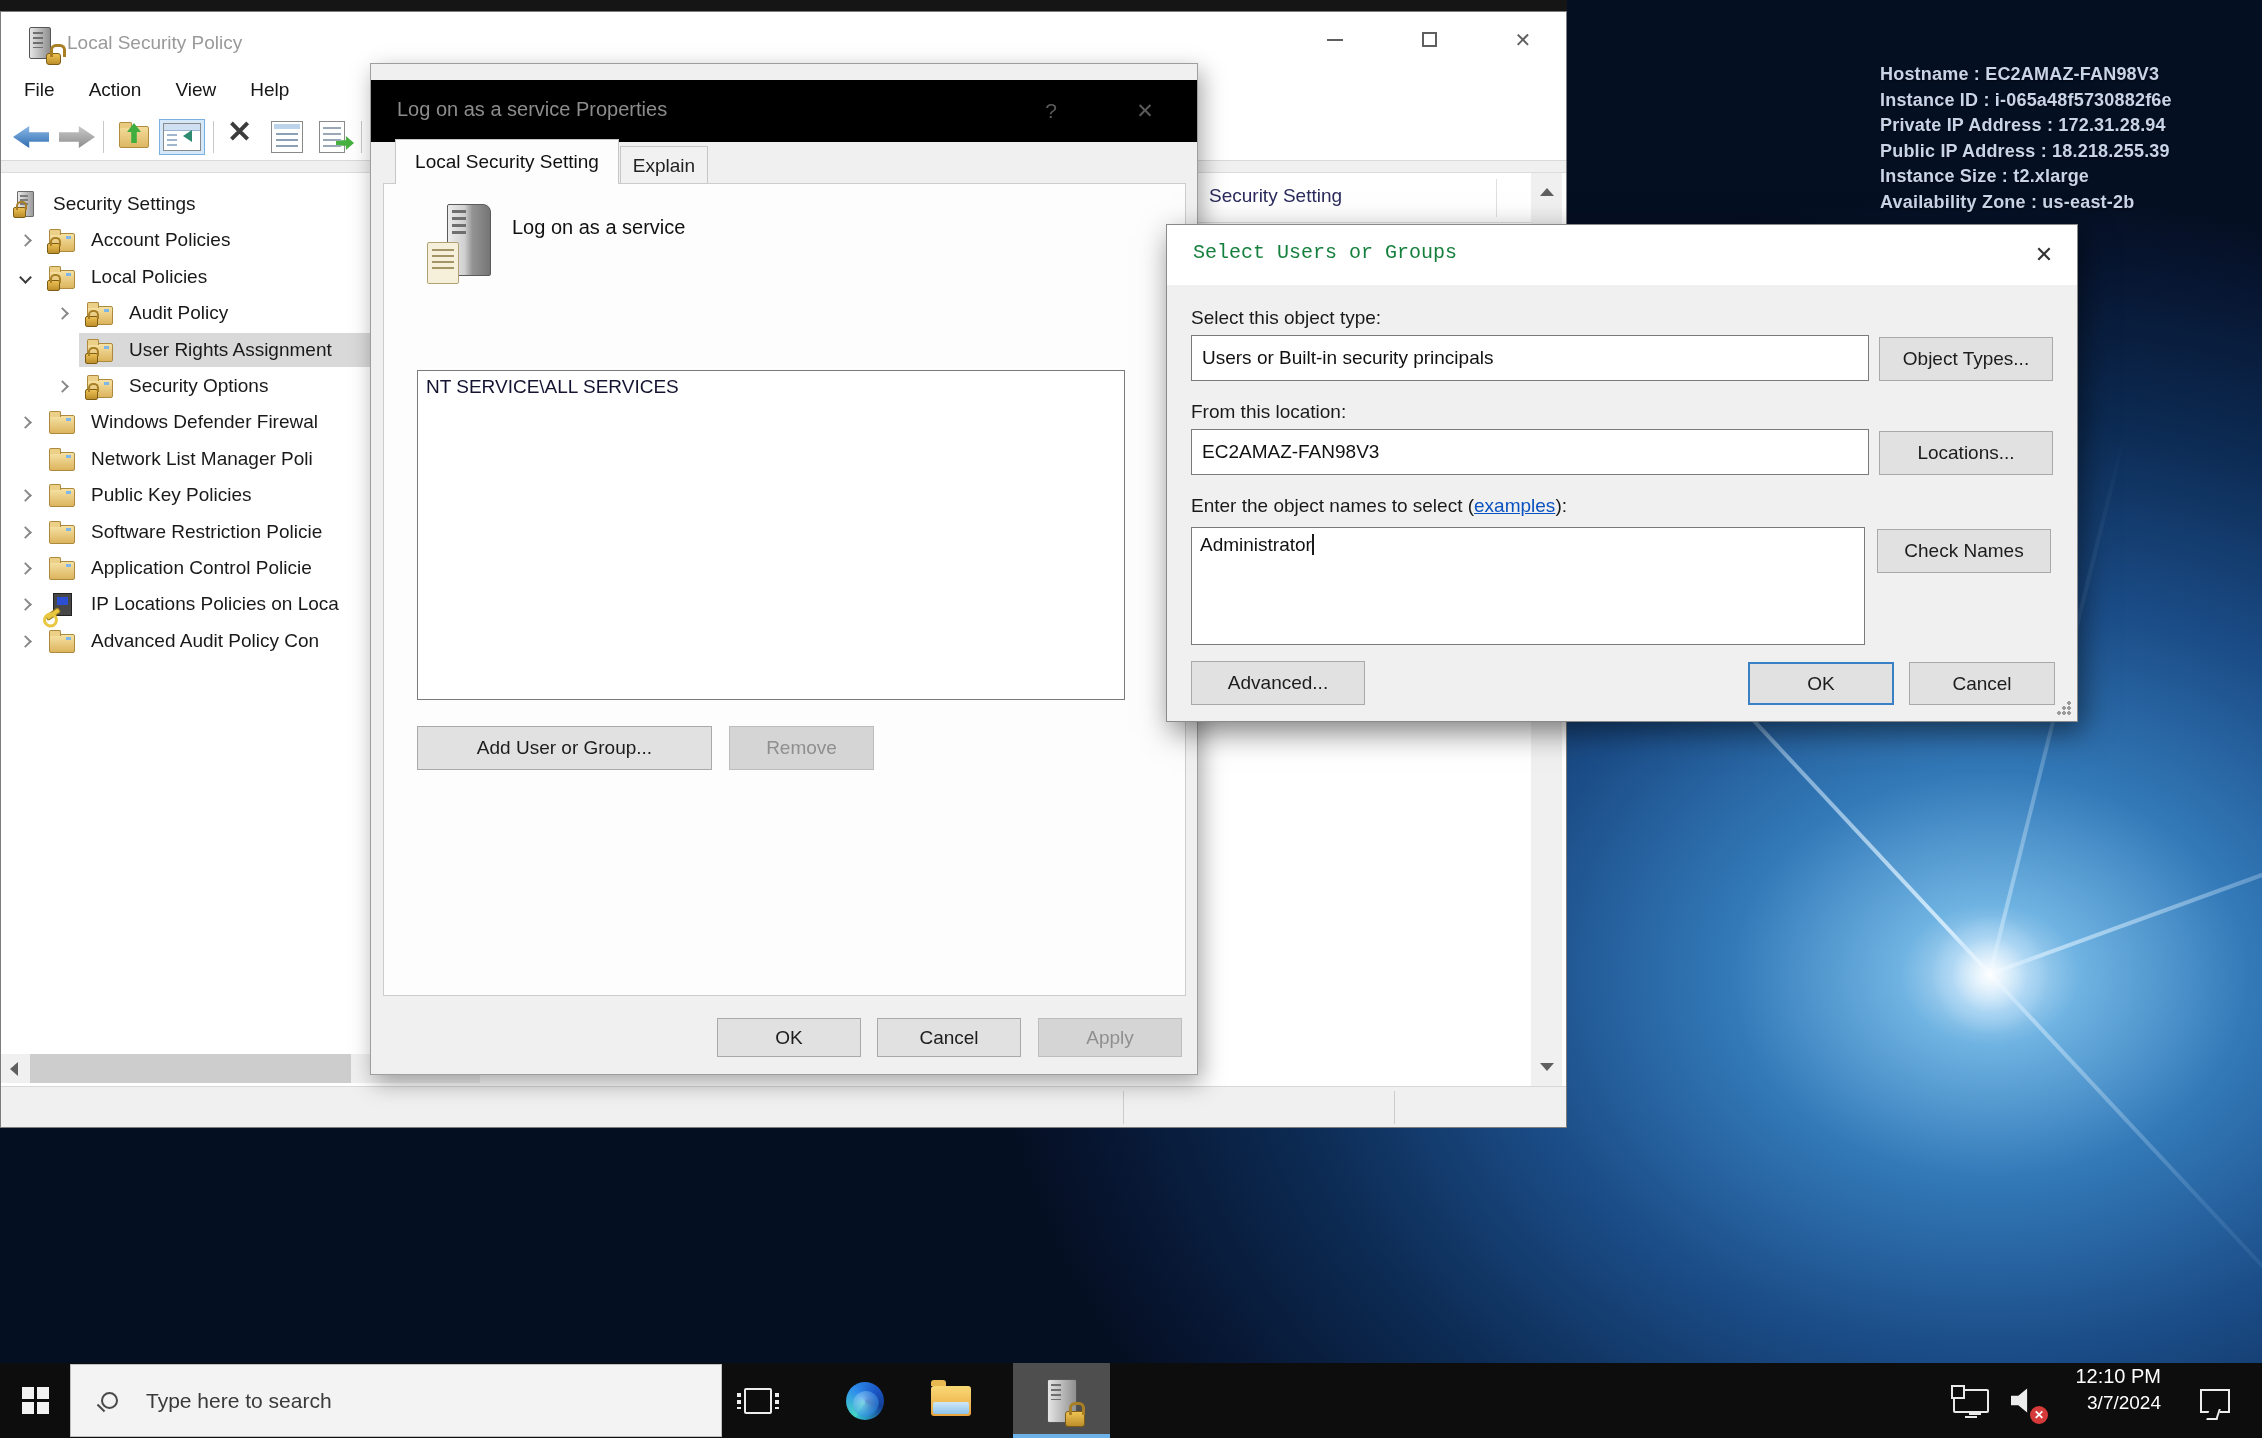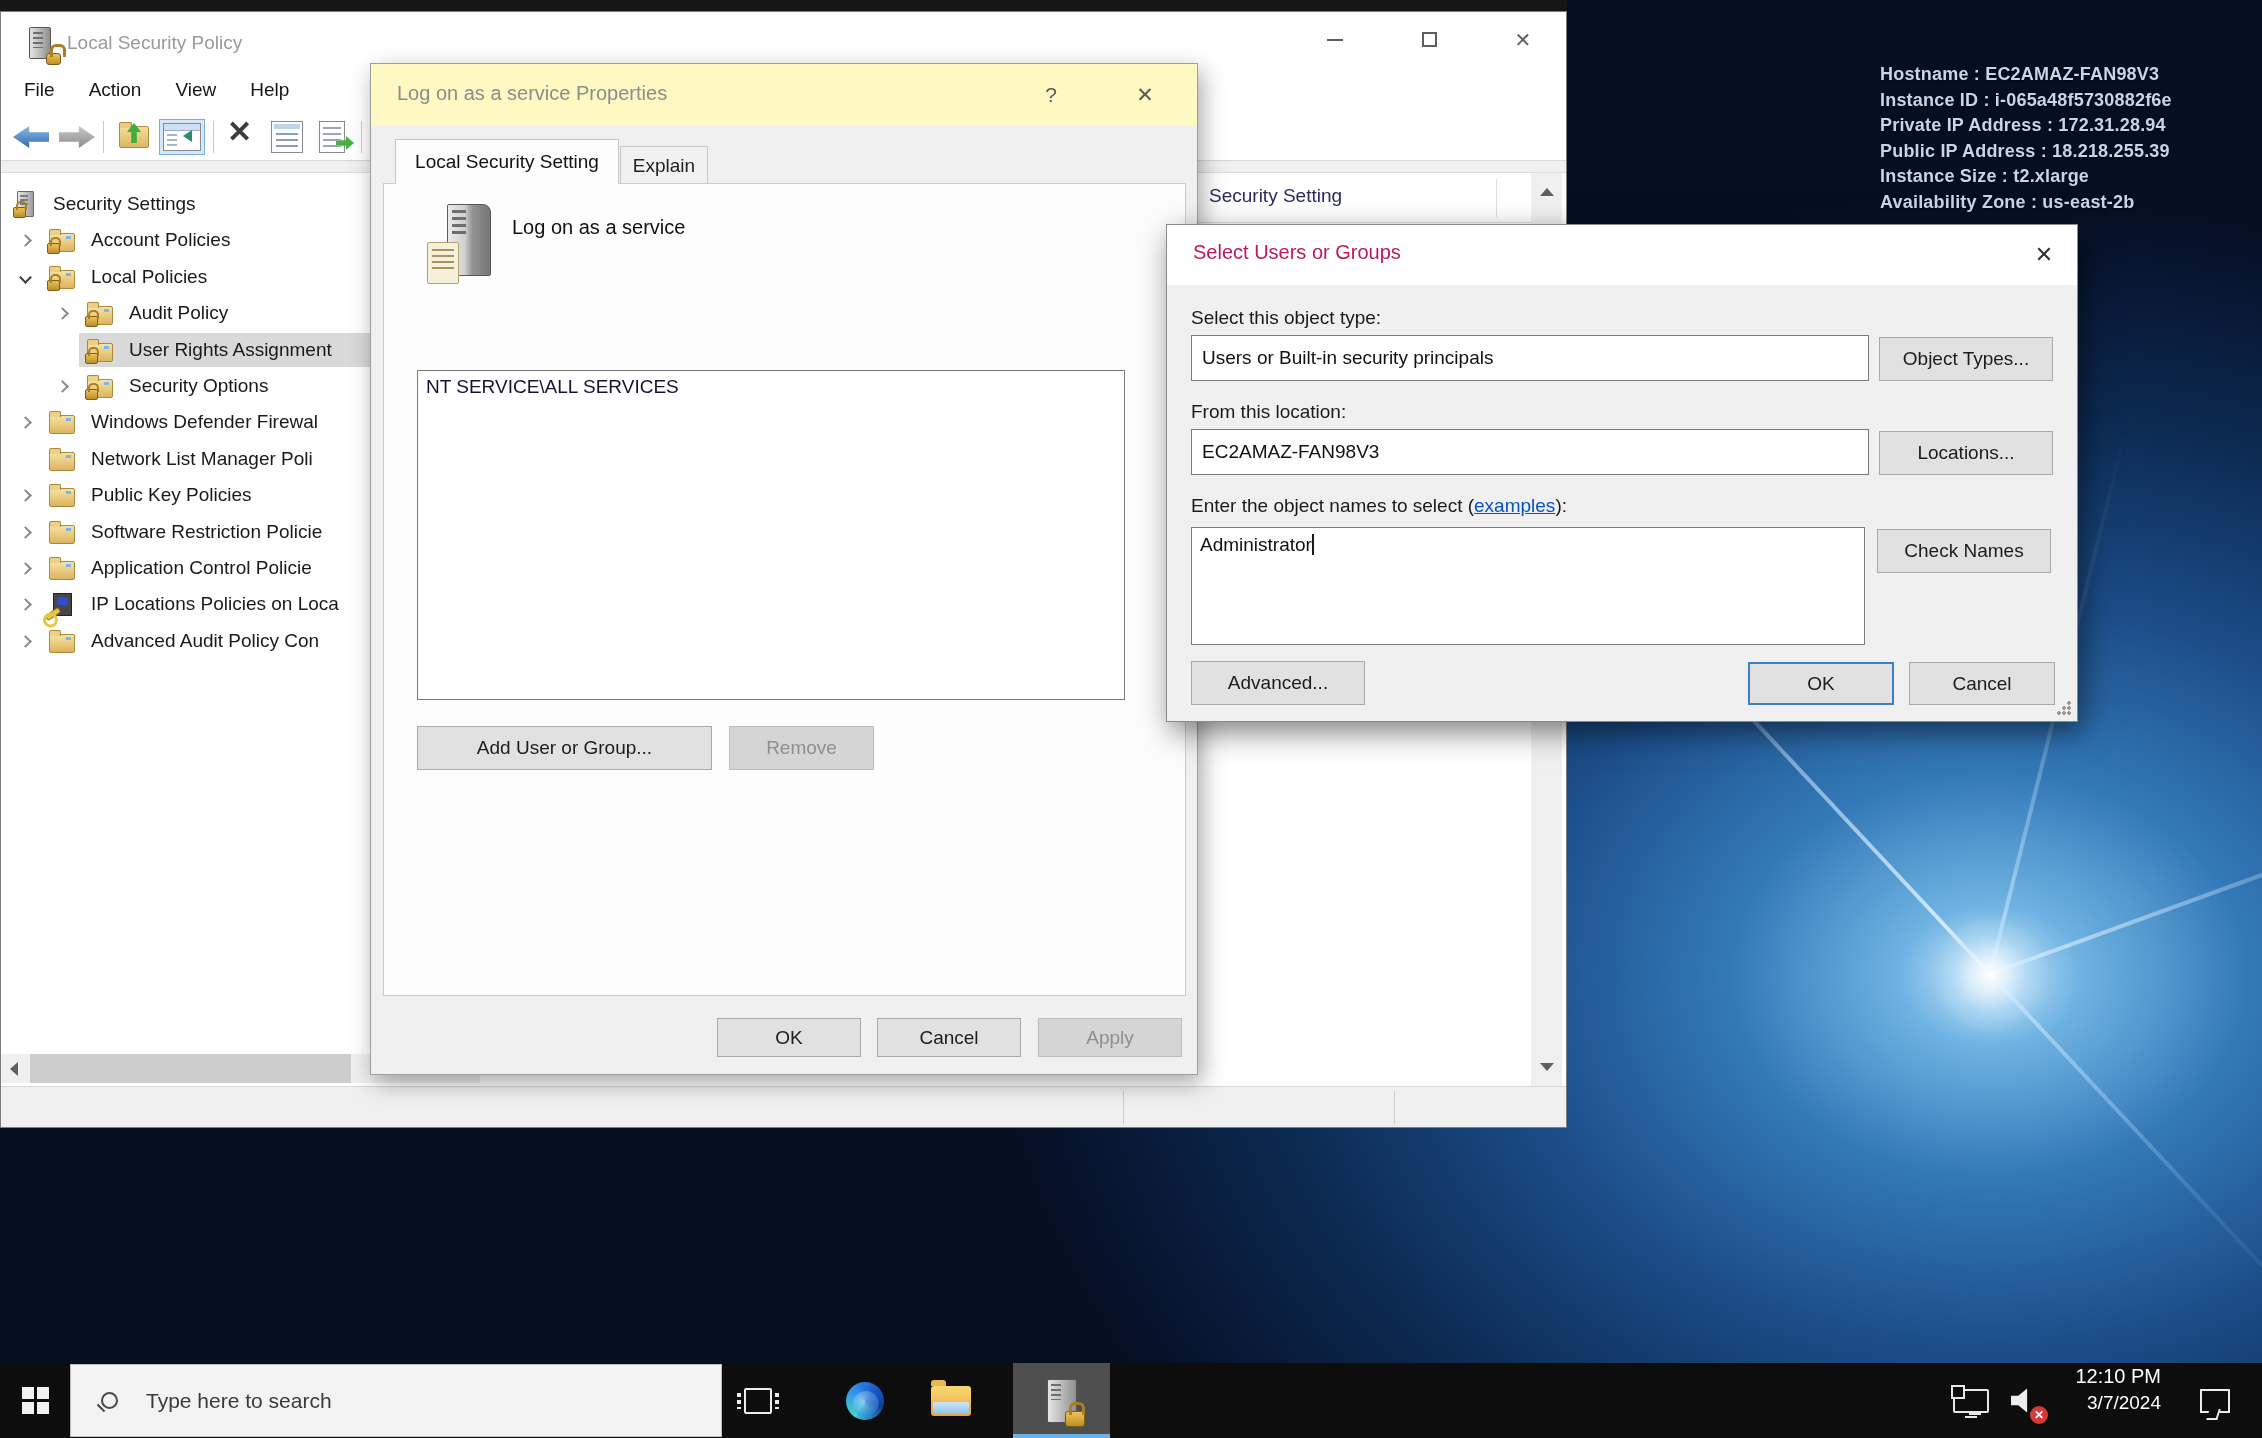--- a/index.html
+++ b/index.html
@@ -131,21 +131,21 @@
   #hs-left { position:absolute; left:0; top:0; width:26px; height:29px; display:flex; align-items:center; justify-content:center; }
   .tri-left { width:0; height:0; border-top:7px solid transparent; border-bottom:7px solid transparent; border-right:8px solid #5f5f5f; }
   #hs-thumb { position:absolute; left:29px; top:0; width:321px; height:29px; background:#cdcdcd; }
 
   #statusbar { position:absolute; left:0; top:1074px; width:1565px; height:41px; background:#f0f0f0; border-top:1px solid #d8d8d8; }
   .st-sep { position:absolute; top:4px; width:1px; height:33px; background:#cccccc; }
 
   
   #props-dialog { position:absolute; left:370px; top:63px; width:828px; height:1012px; background:#f0f0f0;
     border:1px solid #9e9e9e; box-shadow:4px 8px 22px rgba(0,0,0,.35); }
-  #pd-titlebar { position:absolute; left:0; top:0; width:100%; height:62px; background:#fef9c3; }
+  #pd-titlebar { position:absolute; left:0; top:16px; width:100%; height:62px; background:#000000; }
   #pd-title { position:absolute; left:26px; top:18px; font-size:20px; color:#8c8c8c; }
   .pd-tbtn { position:absolute; top:10px; width:44px; height:42px; display:flex; align-items:center; justify-content:center;
     color:#5a5a5a; font-size:21px; }
   #pd-help { left:658px; } #pd-close { left:752px; }
   #pd-tab-active { position:absolute; left:24px; top:75px; width:224px; height:45px; background:#fdfdfd;
     border:1px solid #c6c6c6; border-bottom:none; z-index:2;
     display:flex; align-items:center; justify-content:center; font-size:19px; color:#111; }
   #pd-tab-inactive { position:absolute; left:249px; top:82px; width:88px; height:38px; background:#f1f1f1;
     border:1px solid #c6c6c6; border-bottom:none; display:flex; align-items:center; justify-content:center;
     font-size:19px; color:#222; }
@@ -169,21 +169,21 @@
   #pd-add { left:33px; top:542px; width:295px; height:44px; }
   #pd-remove { left:345px; top:542px; width:145px; height:44px; }
   #pd-ok { left:346px; top:954px; width:144px; height:39px; }
   #pd-cancel { left:506px; top:954px; width:144px; height:39px; }
   #pd-apply { left:667px; top:954px; width:144px; height:39px; }
 
   
   #select-dialog { position:absolute; left:1166px; top:224px; width:912px; height:498px; background:#f0f0f0;
     border:1px solid #8a8a8a; box-shadow:5px 10px 28px rgba(0,0,0,.5); }
   #sd-titlebar { position:absolute; left:0; top:0; width:100%; height:60px; background:#fff; }
-  #sd-title { position:absolute; left:26px; top:16px; font-size:20px; color:#be185d; }
+  #sd-title { position:absolute; left:26px; top:16px; font-size:20px; color:#15803d;font-family:Liberation Mono, monospace; }
   #sd-close { position:absolute; left:852px; top:8px; width:50px; height:44px; display:flex; align-items:center;
     justify-content:center; font-size:22px; color:#333; }
   #sd-objtype-lbl { left:24px; top:82px; }
   #sd-objtype { left:24px; top:110px; width:678px; height:46px; }
   #sd-objtypes-btn { left:712px; top:112px; width:174px; height:44px; }
   #sd-loc-lbl { left:24px; top:176px; }
   #sd-loc { left:24px; top:204px; width:678px; height:46px; }
   #sd-locations-btn { left:712px; top:206px; width:174px; height:44px; }
   #sd-names-lbl { left:24px; top:270px; }
   #sd-names-lbl .link { color:#0a52bf; text-decoration:underline; }

